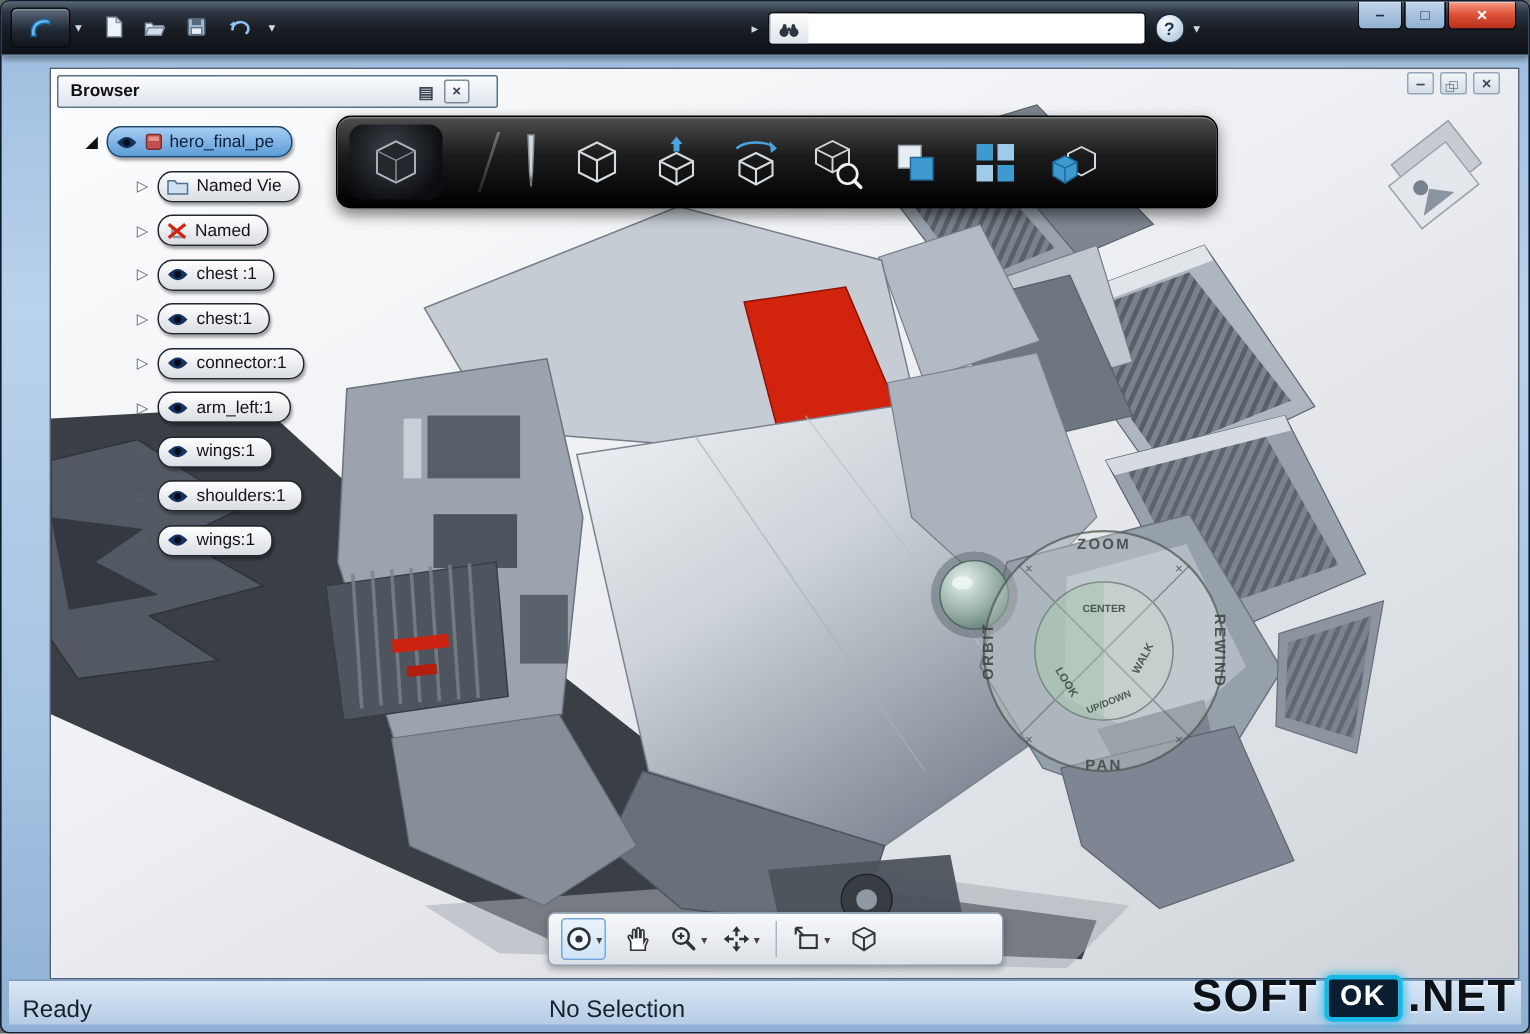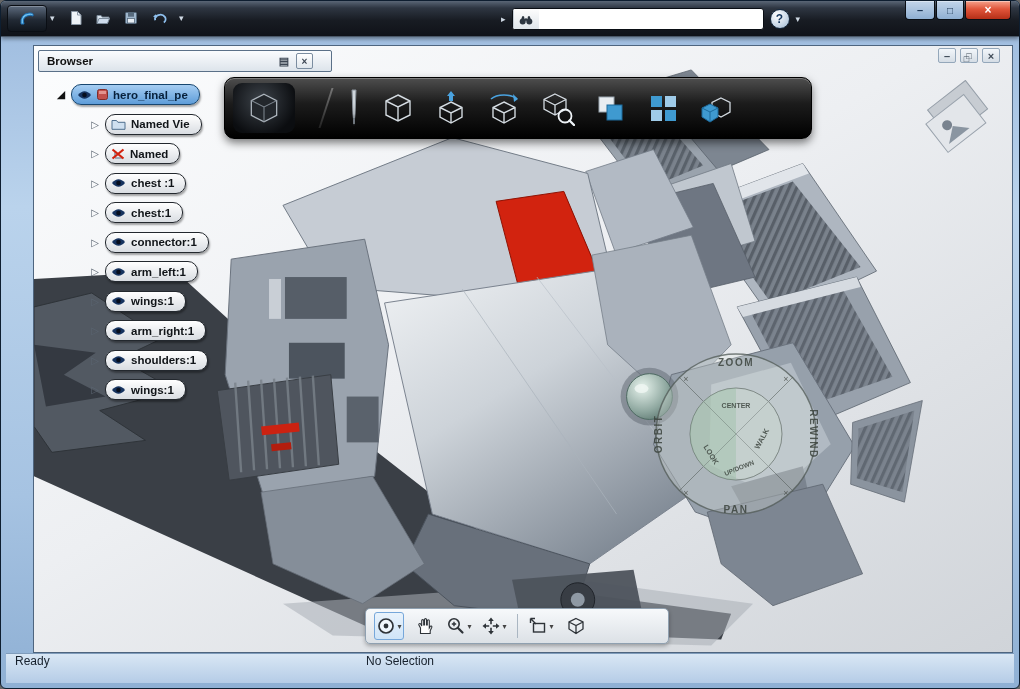--- a/index.html
+++ b/index.html
@@ -64,21 +64,21 @@
     color:#3a4document; color:#3c4document; color:#3c4653; font-size:11px; margin-left:4px; }
   .bh-close { border:1px solid #7b8da0; border-radius:2px; background:linear-gradient(#fff,#dfe6ec);
     width:17px; height:16px; font-size:10px; font-weight:bold; }
   .tree { position:absolute; left:6px; top:30px; }
   .tree-row { display:flex; align-items:center; height:29.5px; }
   .tr-root .expander { margin-left:10px; color:#111; font-size:11px; }
   .tr-item .expander { margin-left:44px; color:#5a6470; font-size:10px; }
   .expander { width:14px; text-align:center; }
   .pill { display:inline-flex; align-items:center; gap:5px; height:21px; padding:0 11px 0 5px;
     margin-left:3px; border:1.5px solid #23282e; border-radius:10px;
-    background:linear-gradient(#ffffff,#d9dde2); font-size:11.5px; font-weight:bold; color:#101418;
+    background:linear-gradient(#ffffff,#d9dde2); font-size:11.5px; font-weight:normal; color:#101418;
     box-shadow:1px 2px 2px rgba(0,0,0,.35); white-space:nowrap; }
   .pill-root { background:linear-gradient(#a6cdf2,#5e9dd9); border-color:#17466f; color:#07213c; }
   .mini-icon { display:flex; align-items:center; }
 
   
   .ribbon { position:absolute; left:190px; top:31px; width:588px; height:62px; z-index:24;
     background:linear-gradient(180deg,#4e4e4e 0%,#1c1c1c 42%,#000 100%);
     border:1px solid #000; border-radius:10px;
     box-shadow:0 4px 9px rgba(0,0,0,.5), inset 0 1px 0 rgba(255,255,255,.28);
     display:flex; align-items:center; }
@@ -103,21 +103,21 @@
     box-shadow:0 2px 4px rgba(0,0,0,.3); display:flex; align-items:center; padding:0 8px; gap:5px; }
   .nav-btn { height:28px; min-width:30px; display:flex; align-items:center; justify-content:center;
     gap:1px; border-radius:3px; }
   .nav-btn.active { border:1px solid #76a7da; background:linear-gradient(#e9f3fc,#cfe4f7); }
   .nav-chev { font-size:8px; color:#444; }
   .nav-sep { width:1px; height:24px; background:#aab6c2; margin:0 3px; }
 
   
   .statusbar { position:absolute; left:5px; right:5px; bottom:5px; height:30px; z-index:35;
     background:linear-gradient(#d9e7f5,#b5cce6); border-top:1px solid #7f9cbb;
-    display:flex; align-items:flex-start; font-size:12px; color:#16202c; }
+    display:flex; align-items:flex-end; font-size:16px; color:#16202c; }
   .sb-ready { margin-left:9px; }
   .sb-selection { position:absolute; left:360px; }
 
   
   .watermark { position:absolute; right:8px; bottom:3px; height:40px; z-index:60;
     display:flex; align-items:center; gap:4px;
     font-weight:bold; font-size:30px; letter-spacing:1px; color:#0c1218;
     text-shadow:0 1px 1px rgba(255,255,255,.55); }
   .wm-ok { width:52px; height:31px; border-radius:5px; background:#0b1f33; border:3px solid #17b7e6;
     color:#fff; font-size:19px; letter-spacing:1px; display:flex; align-items:center; justify-content:center;
@@ -469,32 +469,20 @@
             <span class="mini-icon">
               <svg width="15" height="10" viewBox="0 0 15 10">
                   <path d="M1 5 Q7.5 -2.5 14 5 Q7.5 12.5 1 5 Z" fill="#16335f"></path>
                   <circle cx="7.5" cy="5" r="2.3" fill="#060e1e"></circle>
                 </svg>
             </span>
             <span>wings:1</span>
           </span>
         </div>
 
-        <div class="tree-row tr-item">
-          <span class="expander">▷</span>
-          <span class="pill">
-            <span class="mini-icon">
-              <svg width="15" height="10" viewBox="0 0 15 10">
-                  <path d="M1 5 Q7.5 -2.5 14 5 Q7.5 12.5 1 5 Z" fill="#16335f"></path>
-                  <circle cx="7.5" cy="5" r="2.3" fill="#060e1e"></circle>
-                </svg>
-            </span>
-            <span>arm_right:1</span>
-          </span>
-        </div>
 
         <div class="tree-row tr-item">
           <span class="expander">▷</span>
           <span class="pill">
             <span class="mini-icon">
               <svg width="15" height="10" viewBox="0 0 15 10">
                   <path d="M1 5 Q7.5 -2.5 14 5 Q7.5 12.5 1 5 Z" fill="#16335f"></path>
                   <circle cx="7.5" cy="5" r="2.3" fill="#060e1e"></circle>
                 </svg>
             </span>
@@ -589,14 +577,19 @@
       </div>
     </div>
 
   </div>
 
   <div class="statusbar">
     <span class="sb-ready">Ready</span>
     <span class="sb-selection">No Selection</span>
   </div>
 
+  <div class="watermark">
+    <span>SOFT</span>
+    <span class="wm-ok">OK</span>
+    <span>.NET</span>
+  </div>
 
 </div>
 
 </body></html>

